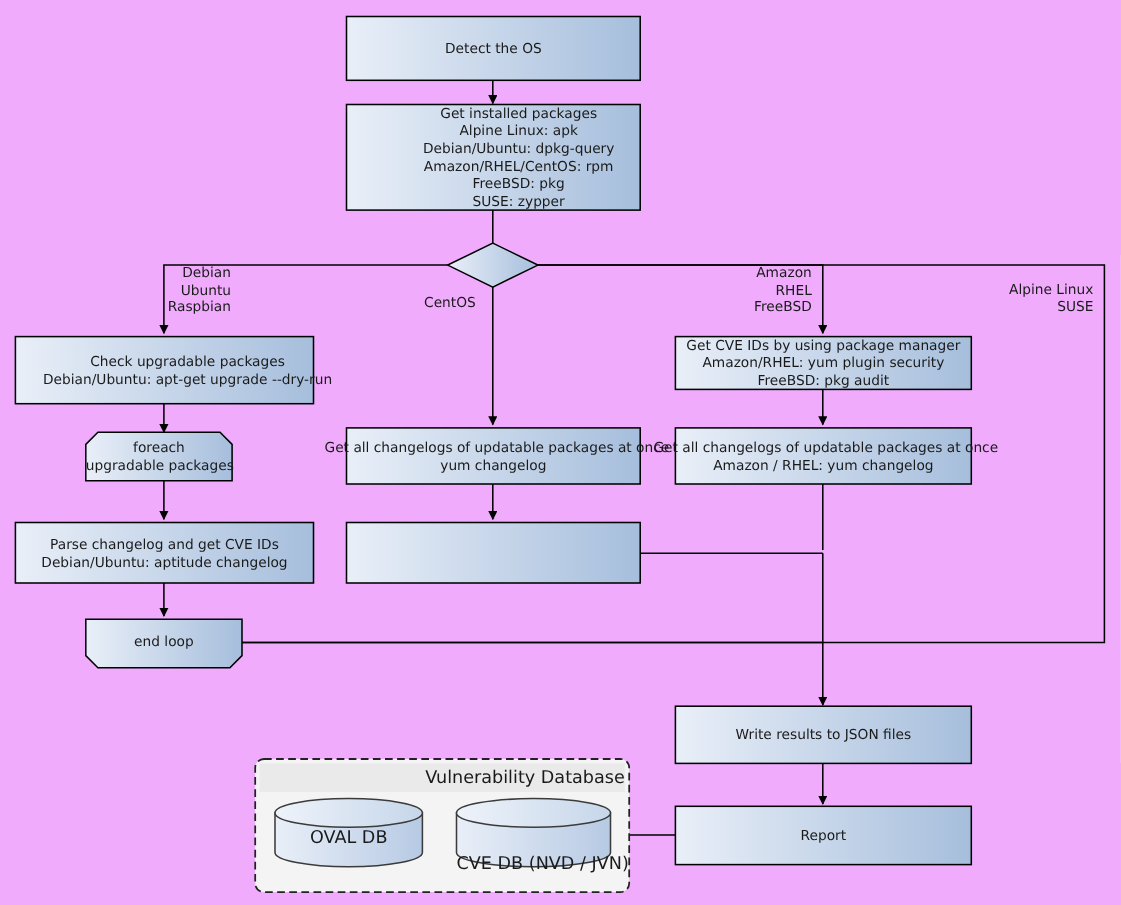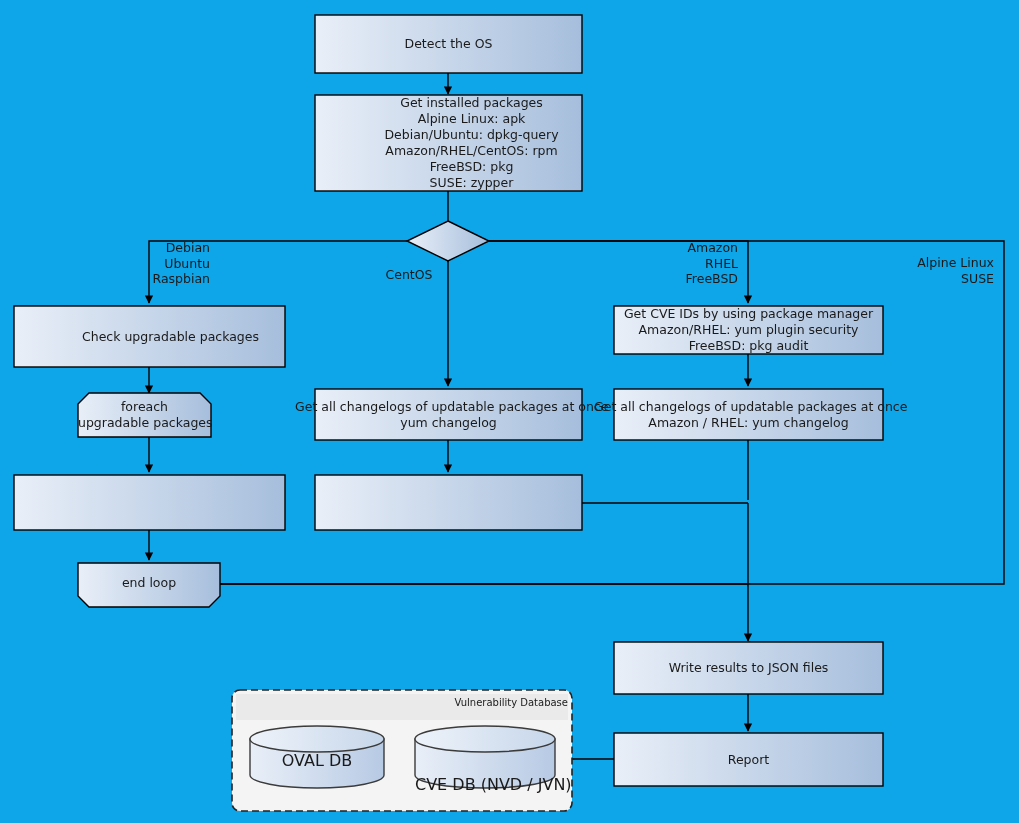--- a/index.html
+++ b/index.html
@@ -9,21 +9,21 @@
     background: #ffffff;
   }
   body {
     font-family: "DejaVu Sans", "Liberation Sans", sans-serif;
     color: #1a1a1a;
   }
   #canvas {
     position: relative;
     width: 1019px;
     height: 823px;
-    background: #0ea5e9;
+    background: #f0abfc;
     overflow: hidden;
   }
   svg.layer {
     position: absolute;
     left: 0;
     top: 0;
     width: 1019px;
     height: 823px;
   }
   svg.lines { z-index: 1; }
@@ -52,21 +52,21 @@
     color: #1a1a1a;
     white-space: pre;
     pointer-events: none;
   }
   .edge-label.align-right { text-align: right; }
   .edge-label.align-center { text-align: center; }
 
   .group-title {
     position: absolute;
     z-index: 3;
-    font-size: 10px;
+    font-size: 16px;
     color: #1a1a1a;
     text-align: right;
     white-space: nowrap;
     pointer-events: none;
   }
   .cyl-label {
     position: absolute;
     z-index: 3;
     font-size: 16px;
     color: #1a1a1a;
@@ -196,30 +196,37 @@
       <span>Debian/Ubuntu: dpkg-query</span>
       <span>Amazon/RHEL/CentOS: rpm</span>
       <span>FreeBSD: pkg</span>
       <span>SUSE: zypper</span>
     </div>
   </div>
 
   <div class="node-label" style="left:14px; top:306px; width:271px; height:61px;">
     <div style="width:100%;margin-left:42px;">
       <span>Check upgradable packages</span>
+      <span>Debian/Ubuntu: apt-get upgrade --dry-run</span>
     </div>
   </div>
 
   <div class="node-label" style="left:78px; top:393px; width:133px; height:44px;">
     <div style="width:100%;">
       <span>foreach</span>
       <span>upgradable  packages</span>
     </div>
   </div>
 
+  <div class="node-label" style="left:14px; top:475px; width:271px; height:55px;">
+    <div style="width:100%;">
+      <span>Parse changelog and get  CVE IDs</span>
+      <span>Debian/Ubuntu: aptitude changelog</span>
+    </div>
+  </div>
 
   <div class="node-label" style="left:78px; top:563px; width:142px; height:40px;">
     <span>end loop</span>
   </div>
 
   <div class="node-label" style="left:295px; top:389px; width:307px; height:51px;">
     <div style="width:100%;">
       <span>Get all changelogs of updatable packages at once</span>
       <span>yum changelog</span>
     </div>

